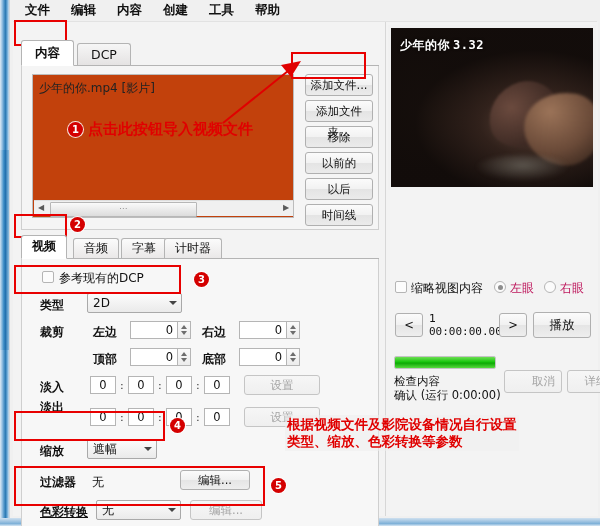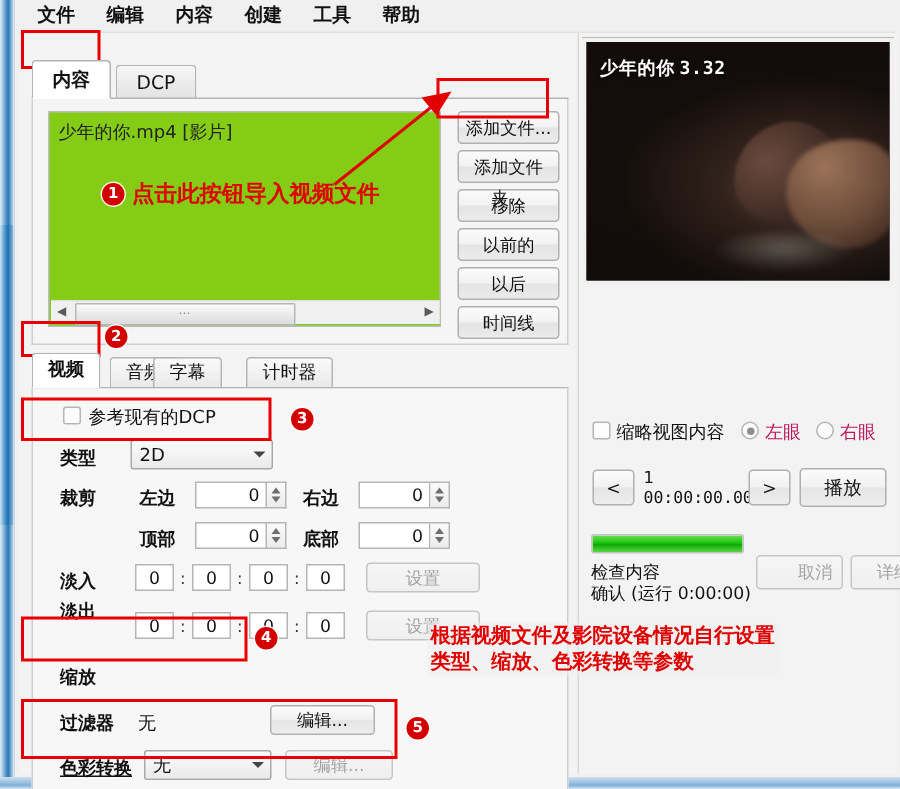--- a/index.html
+++ b/index.html
@@ -62,21 +62,21 @@
   .tab.t1{left:0;}
   .tab.t2{left:56px;background:linear-gradient(to bottom,#f6f6f6,#e4e2e2);}
 
   
   .content-panel{
     position:absolute;left:8px;top:44px;width:358px;height:164px;
     background:#f5f5f5;border:1px solid #cfcfcf;border-top:none;box-sizing:border-box;
   }
   .filelist{
     position:absolute;left:10px;top:8px;width:262px;height:144px;
-    background:#84cc16;border:1px solid #bcbcbc;box-sizing:border-box;
+    background:#c2410c;border:1px solid #bcbcbc;box-sizing:border-box;
   }
   .file-item{position:absolute;left:6px;top:5px;font-size:12px;color:#222;}
   .hscroll{
     position:absolute;left:1px;bottom:1px;width:259px;height:15px;
     background:#f0f0f0;border-top:1px solid #dedede;
   }
   .hscroll .arrow{
     position:absolute;top:0;width:14px;height:15px;line-height:14px;text-align:center;
     font-size:8px;color:#5a5a5a;background:#f0f0f0;
   }
@@ -105,21 +105,21 @@
   .subtabstrip:after{content:"";position:absolute;left:0;bottom:0;width:358px;height:1px;background:#b4b4b4;}
   .subtab{
     position:absolute;bottom:0;height:20px;line-height:19px;padding:0 10px;
     background:linear-gradient(to bottom,#fbfbfb,#e9e7e7);
     border:1px solid #b4b4b4;border-bottom:none;border-radius:3px 3px 0 0;
     font-size:12px;color:#111;cursor:default;
   }
   .subtab.active{background:#fff;height:22px;line-height:21px;border-bottom:1px solid #fff;z-index:3;font-weight:bold;}
   .st1{left:0;}
   .st2{left:52px;}
-  .st3{left:81px;}
+  .st3{left:100px;}
   .st4{left:143px;}
 
   
   .settings{
     position:absolute;left:8px;top:237px;width:358px;height:268px;
     background:#f7f7f7;border:1px solid #cfcfcf;border-top:none;box-sizing:border-box;
   }
   .lbl{position:absolute;font-size:12px;color:#111;line-height:20px;font-weight:bold;}
   .lbl.norm{font-weight:normal;}
 
@@ -338,20 +338,24 @@
       <div class="numbox ctr" style="left:68px;top:149px;width:26px;">0</div>
       <div class="colon" style="left:98px;top:150px;">:</div>
       <div class="numbox ctr" style="left:106px;top:149px;width:26px;">0</div>
       <div class="colon" style="left:136px;top:150px;">:</div>
       <div class="numbox ctr" style="left:144px;top:149px;width:26px;">0</div>
       <div class="colon" style="left:174px;top:150px;">:</div>
       <div class="numbox ctr" style="left:182px;top:149px;width:26px;">0</div>
       <div class="btn-flat disabled" style="left:222px;top:148px;width:76px;">设置</div>
 
       <div class="lbl" style="left:18px;top:182px;">缩放</div>
+      <div class="combo" style="left:65px;top:180px;width:70px;">
+        <span>遮幅</span>
+        <i class="arw"></i>
+      </div>
 
       <div class="lbl" style="left:18px;top:213px;">过滤器</div>
       <div class="txt-static" style="left:70px;top:213px;">无</div>
       <div class="btn-flat" style="left:158px;top:211px;width:70px;">编辑...</div>
 
       <div class="lbl" style="left:18px;top:243px;text-decoration:underline;">色彩转换</div>
       <div class="combo" style="left:74px;top:241px;width:85px;">
         <span>无</span>
         <i class="arw"></i>
       </div>

